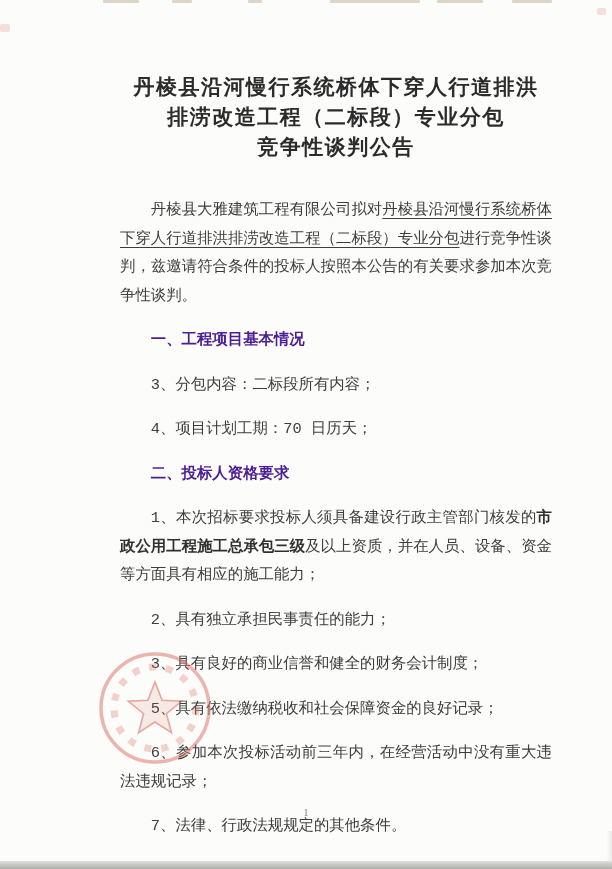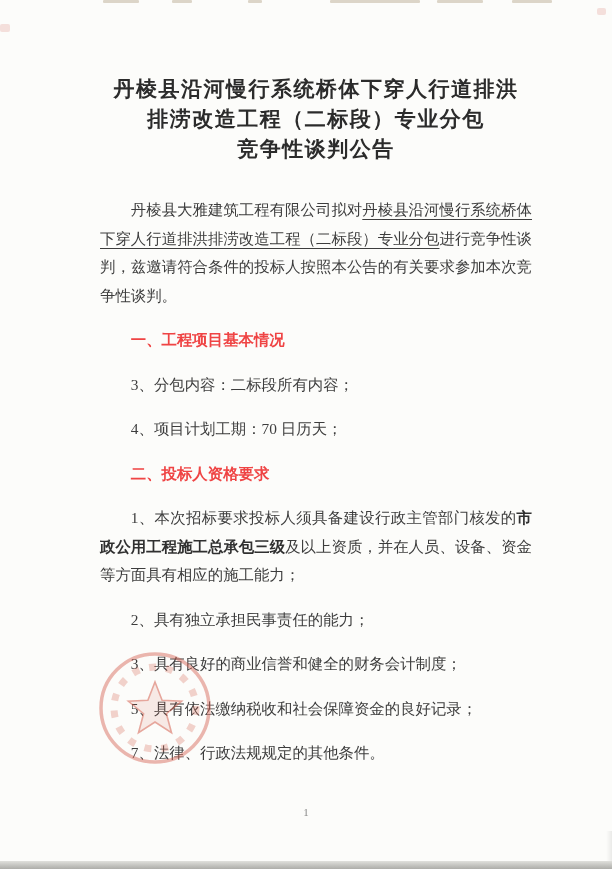--- a/index.html
+++ b/index.html
@@ -5,35 +5,35 @@
   html,body{margin:0;padding:0;background:#e9e9e7;}
   .scan{
     position:relative;width:612px;height:869px;margin:0 auto;
     background:#fcfcfa;overflow:hidden;
     font-family:"Liberation Serif","DejaVu Serif",serif;
   }
   
   .artifact{position:absolute;top:0;height:3px;background:rgba(168,150,118,0.38);border-radius:1px;}
   .smudge{position:absolute;background:rgba(226,156,148,0.30);border-radius:2px;}
 
-  .content{position:absolute;left:84px;top:0;width:464px;}
+  .content{position:absolute;left:104px;top:0;width:464px;font-family:Liberation Mono, monospace;}
 
   .title{
     margin:74px 0 0 0;text-align:center;
     font-size:21px;font-weight:bold;color:#2b2b2b;
     line-height:30px;letter-spacing:1.5px;
   }
   .tline{display:block;}
 
   .para{
     margin:16px;font-size:15.4px;line-height:28.5px;color:#3d3d3d;
     text-align:justify;text-align-last:left;text-indent:2em;
   }
   .intro{margin-top:32px;}
-  .heading{font-weight:bold;color:#ef4444;}
+  .heading{font-weight:bold;color:#4c1d95;}
   .u{text-decoration:underline;text-underline-offset:4px;text-decoration-thickness:1px;}
   .para b{font-weight:bold;color:#303030;}
 
   .seal{
     position:absolute;left:95px;top:648px;width:120px;height:120px;
     pointer-events:none;filter:blur(0.4px);
   }
 
   .page-number{
     position:absolute;top:806px;left:0;width:100%;
@@ -75,20 +75,21 @@
 
     <p class="para heading">一、工程项目基本情况</p>
     <p class="para">3、分包内容：二标段所有内容；</p>
     <p class="para">4、项目计划工期：70 日历天；</p>
 
     <p class="para heading">二、投标人资格要求</p>
     <p class="para"><span>1、本次招标要求投标人须具备建设行政主管部门核发的</span><b>市政公用工程施工总承包三级</b><span>及以上资质，并在人员、设备、资金等方面具有相应的施工能力；</span></p>
     <p class="para">2、具有独立承担民事责任的能力；</p>
     <p class="para">3、具有良好的商业信誉和健全的财务会计制度；</p>
     <p class="para">5、具有依法缴纳税收和社会保障资金的良好记录；</p>
+    <p class="para">6、参加本次投标活动前三年内，在经营活动中没有重大违法违规记录；</p>
     <p class="para">7、法律、行政法规规定的其他条件。</p>
   </div>
 
   <svg class="seal" viewBox="0 0 120 120" aria-hidden="true">
     <circle cx="60" cy="60" r="54" fill="none" stroke="#d4604f" stroke-width="3.5" opacity="0.45"></circle>
     <circle cx="60" cy="60" r="41" fill="none" stroke="#d4604f" stroke-width="7" opacity="0.28" stroke-dasharray="7 10"></circle>
     <path d="M60,34 L67.1,52.3 L86.6,53.3 L71.4,65.7 L76.5,84.7 L60,74 L43.5,84.7 L48.6,65.7 L33.4,53.3 L52.9,52.3 Z" fill="rgba(212,96,79,0.22)" stroke="#d4604f" stroke-width="1.6" opacity="0.55"></path>
   </svg>
 
   <div class="page-number">1</div>

